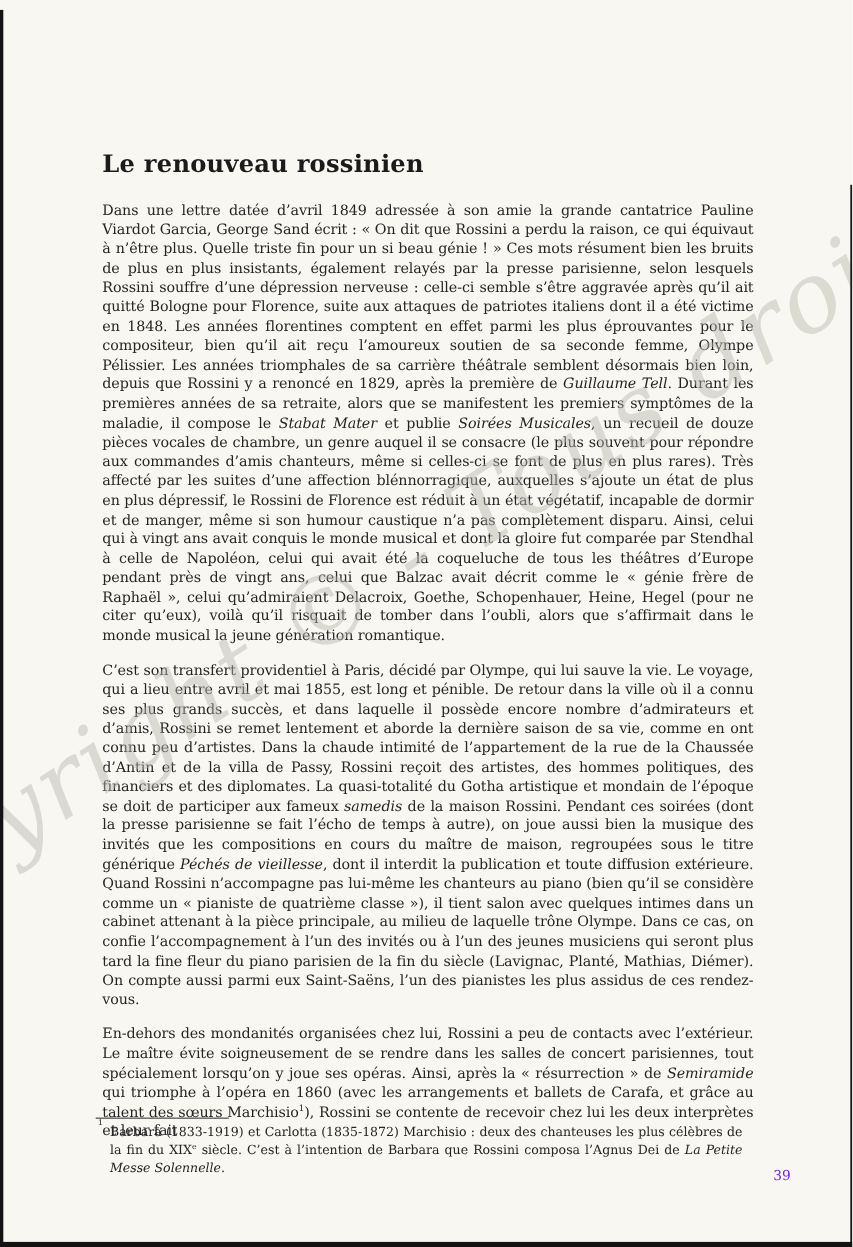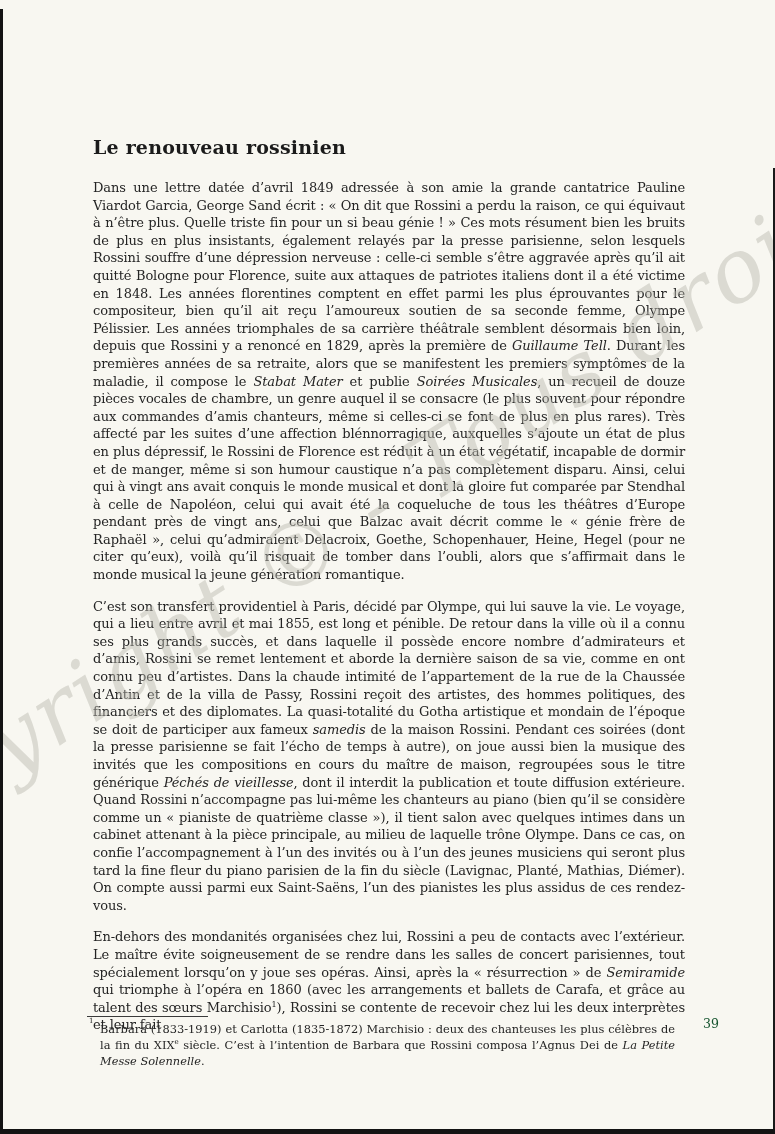--- a/index.html
+++ b/index.html
@@ -56,21 +56,21 @@
     pointer-events: none;
   }
   .content {
     position: absolute;
     left: 93px;
     top: 136px;
     width: 592px;
     z-index: 1;
   }
   .title {
-    font-size: 19px;
+    font-size: 22px;
     font-weight: bold;
     letter-spacing: 0.2px;
     margin: 0 0 21px 0;
     color: #1b1b1b;
   }
   .content p {
     margin: 14px 0 7px 0;
     font-size: 13px;
     line-height: 17.6px;
     text-align: justify;
@@ -102,24 +102,24 @@
   }
   .fn-marker {
     position: absolute;
     left: 2px;
     top: -1px;
     font-size: 8px;
   }
   .page-number {
     position: absolute;
     left: 703px;
-    top: 1016px;
+    top: 1061px;
     font-size: 12.5px;
     z-index: 1;
-    color: #14532d;
+    color: #6d28d9;
   }
 </style>
 </head>
 <body>
 
 <div class="page">
 
   <div class="edge-left"></div>
   <div class="edge-right"></div>
   <div class="edge-bottom"></div>

